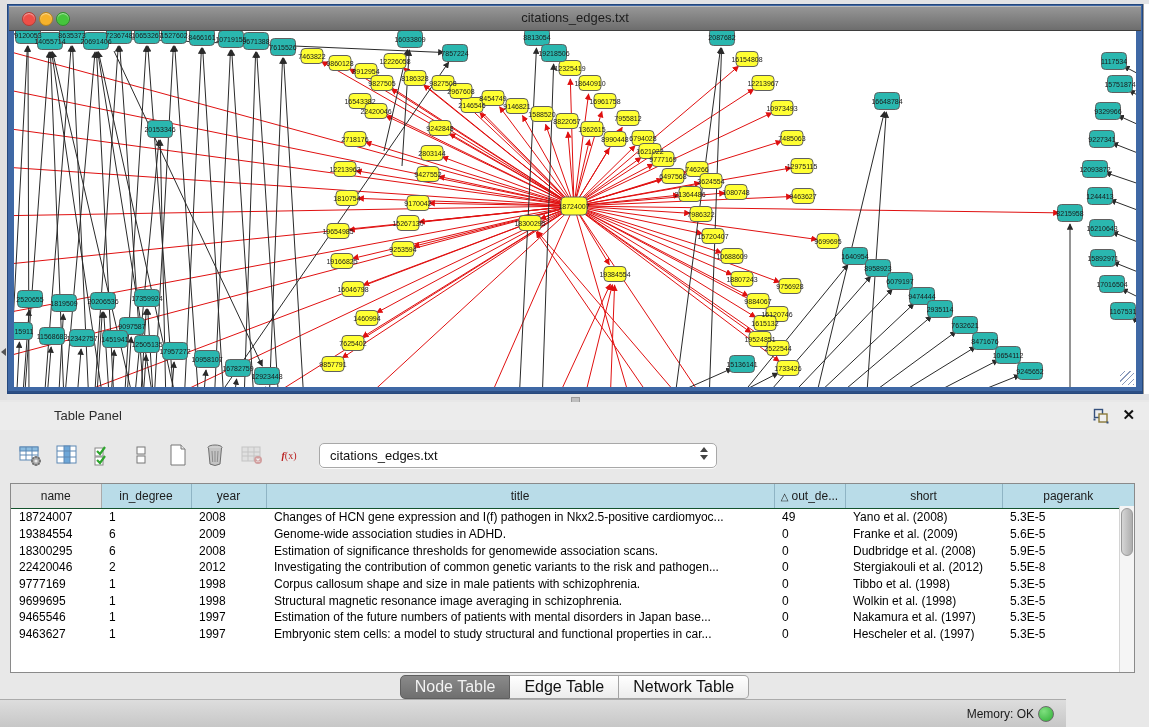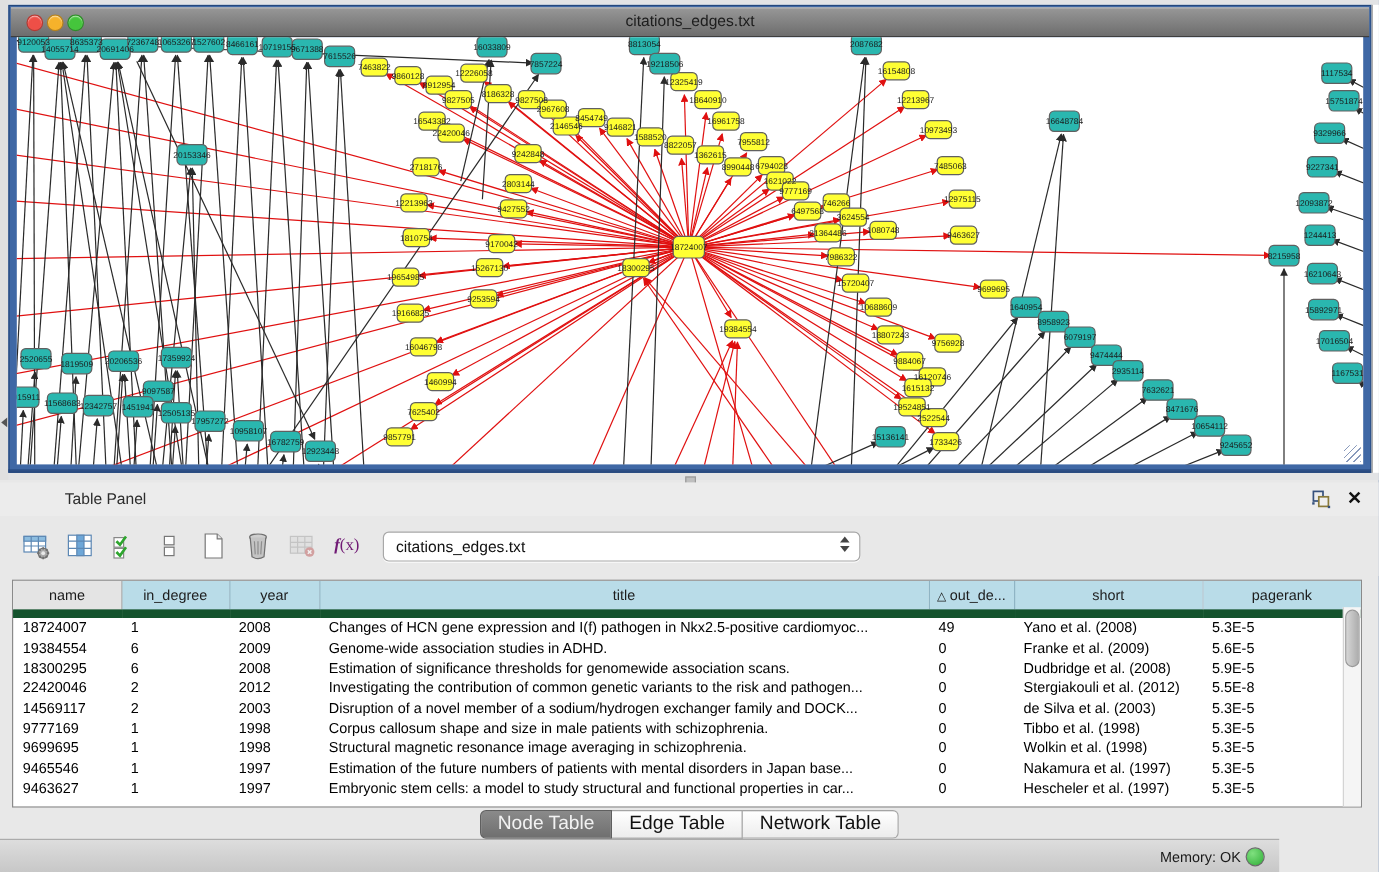--- a/index.html
+++ b/index.html
@@ -30,35 +30,35 @@
   .split-handle{position:absolute;left:571px;top:397px;width:7px;height:5px;background:#bfbfbf;border:1px solid #9a9a9a;}
   .panel-titlebar{position:absolute;left:0;top:402px;width:1149px;height:28px;background:#ececec;}
   .panel-title{position:absolute;left:14px;top:6px;font-size:13px;color:#2c2c2c;margin-left:40px;}
   .float-btn{position:absolute;right:40px;top:6px;width:16px;height:16px;cursor:default;}
   .close-btn{position:absolute;right:14px;top:4px;font-size:15px;font-weight:bold;color:#111;}
   .panel-toolbar{position:absolute;left:0;top:430px;width:1149px;height:50px;background:#e8e8e8;
        display:flex;align-items:center;}
   .tbtn{width:28px;height:26px;margin-left:9px;display:flex;align-items:center;justify-content:center;}
   .tbtn:first-child{margin-left:16px;}
   .tbtn.disabled{opacity:.45;}
-  .fx{font-size:14px;color:#701a75;font-family:"Liberation Serif",serif;}
+  .fx{font-size:10px;color:#b91c1c;font-family:"Liberation Serif",serif;}
   .fx i{font-weight:bold;}
   .combo{margin-left:16px;width:396px;height:23px;background:#fff;border:1px solid #a8a8a8;border-radius:5px;
        box-shadow:0 1px 0 rgba(255,255,255,.8);position:relative;display:flex;align-items:center;}
   .combo-text{margin-left:10px;font-size:13px;color:#111;}
   .combo-arrows{position:absolute;right:7px;top:3px;width:9px;height:16px;}
   .combo-arrows div{width:0;height:0;border-left:4px solid transparent;border-right:4px solid transparent;}
   .arr-up{border-bottom:5px solid #444;margin-bottom:3px;}
   .arr-dn{border-top:5px solid #444;}
   
   .data-table{position:absolute;left:10px;top:483px;width:1125px;height:190px;background:#fff;
        border:1px solid #8a8a8a;box-sizing:border-box;}
   table{border-collapse:collapse;table-layout:fixed;width:100%;}
   th{height:22px;font-size:12px;font-weight:normal;color:#1c1c1c;background:#b9dce8;
-     border-right:1px solid #8fb4c4;border-bottom:7px solid #14532d;text-align:center;
+     border-right:1px solid #8fb4c4;border-bottom:1px solid #14532d;text-align:center;
      overflow:hidden;white-space:nowrap;}
   th.gray{background:#e4e4e4;border-right:1px solid #aaa;}
   th:last-child{border-right:none;}
   td{height:16.7px;font-size:12px;color:#000;padding:0 2px 0 8px;white-space:nowrap;overflow:hidden;}
   .sort-glyph{font-size:10px;margin-right:3px;}
   .vscroll{position:absolute;right:0;top:22px;bottom:0;width:14px;background:#f5f5f5;border-left:1px solid #d4d4d4;}
   .vthumb{margin:2px 1px;height:46px;border:1px solid #999;border-radius:7px;
        background:linear-gradient(90deg,#d6d6d6,#adadad);}
   
   .tabbar{position:absolute;left:0;top:675px;width:1149px;display:flex;justify-content:center;}
@@ -641,29 +641,20 @@
         <tr>
           <td>22420046</td>
           <td>2</td>
           <td>2012</td>
           <td>Investigating the contribution of common genetic variants to the risk and pathogen...</td>
           <td>0</td>
           <td>Stergiakouli et al. (2012)</td>
           <td>5.5E-8</td>
         </tr>
         <tr>
-          <td>14569117</td>
-          <td>2</td>
-          <td>2003</td>
-          <td>Disruption of a novel member of a sodium/hydrogen exchanger family and DOCK...</td>
-          <td>0</td>
-          <td>de Silva et al. (2003)</td>
-          <td>5.3E-5</td>
-        </tr>
-        <tr>
           <td>9777169</td>
           <td>1</td>
           <td>1998</td>
           <td>Corpus callosum shape and size in male patients with schizophrenia.</td>
           <td>0</td>
           <td>Tibbo et al. (1998)</td>
           <td>5.3E-5</td>
         </tr>
         <tr>
           <td>9699695</td>

